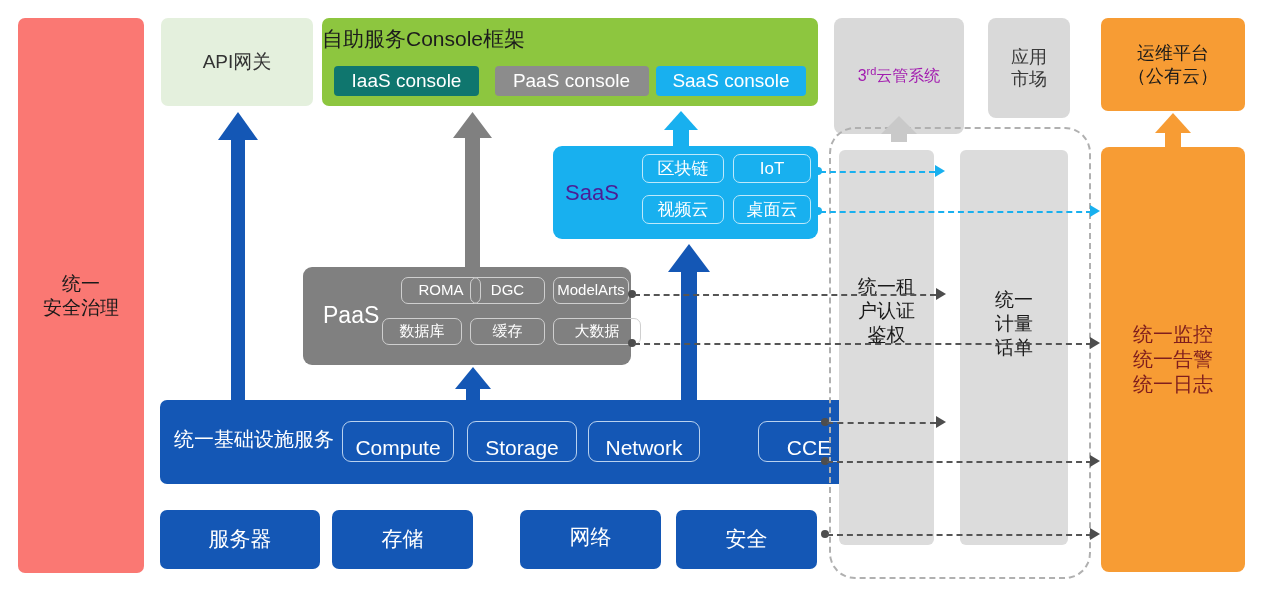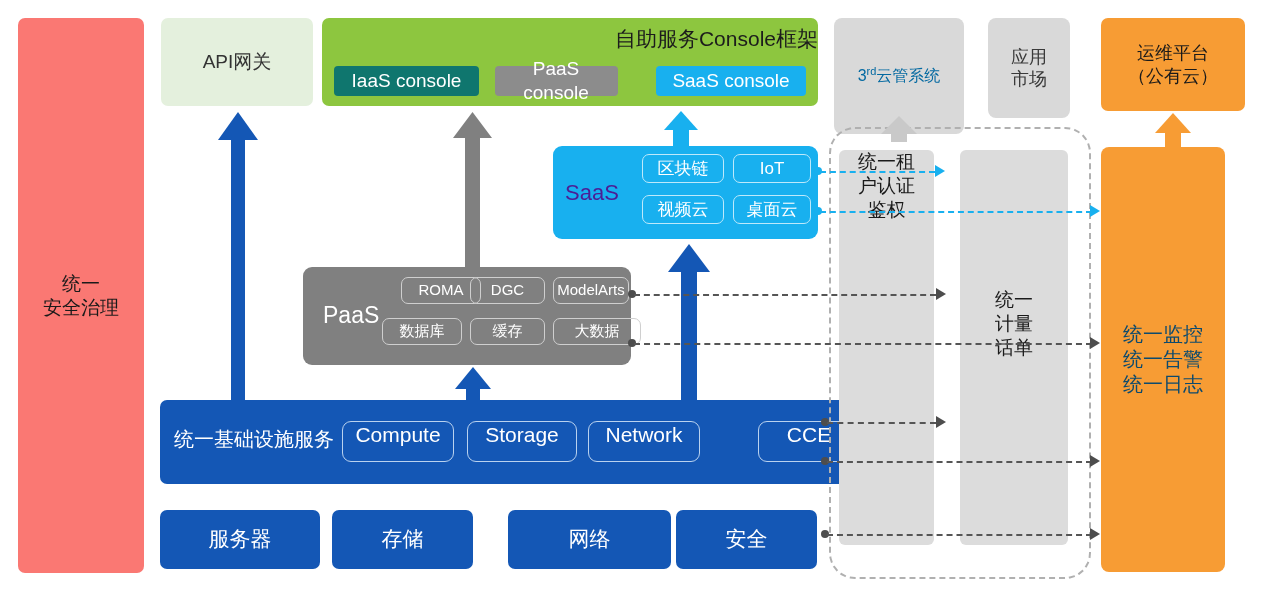--- a/index.html
+++ b/index.html
@@ -50,73 +50,73 @@
   
   #console-frame {
     left: 322px; top: 18px; width: 496px; height: 88px;
     background: #8dc63f;
     border-radius: 7px;
     display: block;
   }
   #console-title {
     position: absolute;
     left: 0; right: 0; top: 8px;
-    text-align: right;
+    text-align: left;
     font-size: 21px;
     color: #1c1c1c;
   }
   .console-chip {
     position: absolute;
     top: 48px;
     height: 30px;
     border-radius: 4px;
     display: flex;
     align-items: center;
     justify-content: center;
     font-size: 19px;
     color: #ffffff;
     padding: 0 10px;
     box-sizing: border-box;
   }
   #chip-iaas { left: 12px;  width: 145px; background: #0f766e; }
-  #chip-paas { left: 173px; width: 123px; background: #8c8c8c; padding-left: 9px; }
+  #chip-paas { left: 173px; width: 154px; background: #8c8c8c; padding-left: 9px; }
   #chip-saas { left: 334px; width: 150px; background: #18b0ef; }
 
   
   #third-party-box {
     left: 834px; top: 18px; width: 130px; height: 116px;
     background: #d9d9d9;
     border-radius: 8px;
     font-size: 16px;
-    color: #0369a1;
+    color: #a21caf;
   }
   #third-party-box sup { font-size: 11px; }
   #app-market-box {
     left: 988px; top: 18px; width: 82px; height: 100px;
     background: #d9d9d9;
     border-radius: 8px;
     font-size: 18px;
     color: #3a3a3a;
   }
 
   
   #ops-header {
     left: 1101px; top: 18px; width: 144px; height: 93px;
     background: #f79c34;
     border-radius: 7px;
     font-size: 18px;
     color: #1a1a1a;
   }
   
   #ops-body {
-    left: 1101px; top: 147px; width: 124px; height: 425px;
+    left: 1101px; top: 147px; width: 144px; height: 425px;
     background: #f79c34;
     border-radius: 8px;
     font-size: 20px;
-    color: #0c4a6e;
+    color: #7f1d1d;
   }
 
   
   #saas-block {
     left: 553px; top: 146px; width: 265px; height: 93px;
     background: #18b0ef;
     border-radius: 9px;
     display: block;
   }
   #saas-label {
@@ -176,57 +176,58 @@
   #infra-label {
     position: absolute;
     left: 14px; top: 27px;
     font-size: 20px; color: #ffffff;
   }
   .infra-chip {
     position: absolute;
     top: 21px; height: 41px;
     border: 1.8px solid #b9d2ef;
     border-radius: 9px;
-    display: flex; align-items: flex-start; justify-content: center;
+    display: flex; align-items: flex-end; justify-content: center;
     font-size: 21px; color: #ffffff;
     box-sizing: border-box;
   }
   #infra-chip-0 { left: 182px; width: 112px; }
   #infra-chip-1 { left: 307px; width: 110px; }
   #infra-chip-2 { left: 428px; width: 112px; }
   #infra-chip-3 { left: 552px; width: 102px; margin-left: 46px; }
 
   
   .resource-box {
     top: 510px; height: 59px;
     background: #1457b5;
     border-radius: 7px;
     font-size: 21px; color: #ffffff;
   }
   #resource-0 { left: 160px; width: 160px; }
   #resource-1 { left: 332px; width: 141px; }
-  #resource-2 { left: 508px; width: 163px; }
+  #resource-2 { left: 520px; width: 141px; font-family: Liberation Mono, monospace; }
   #resource-3 { left: 676px; width: 141px; }
 
   
   #shared-dashed {
     position: absolute;
     left: 829px; top: 127px; width: 262px; height: 452px;
     border: 2.5px dashed #b0b0b0;
     border-radius: 26px;
     box-sizing: border-box;
   }
   .shared-col {
     position: absolute;
     top: 150px; height: 395px;
     background: #dcdcdc;
     border-radius: 6px;
     font-size: 19px;
     color: #1a1a1a;
     align-items: flex-start;
+    padding-top: 125px;
     box-sizing: border-box;
   }
   #shared-col-0 { left: 839px; width: 95px; }
   #shared-col-1 { left: 960px; width: 108px; padding-top: 138px; }
 
   
   .dline {
     position: absolute;
     height: 0;
     border-top: 2px dashed #555;

